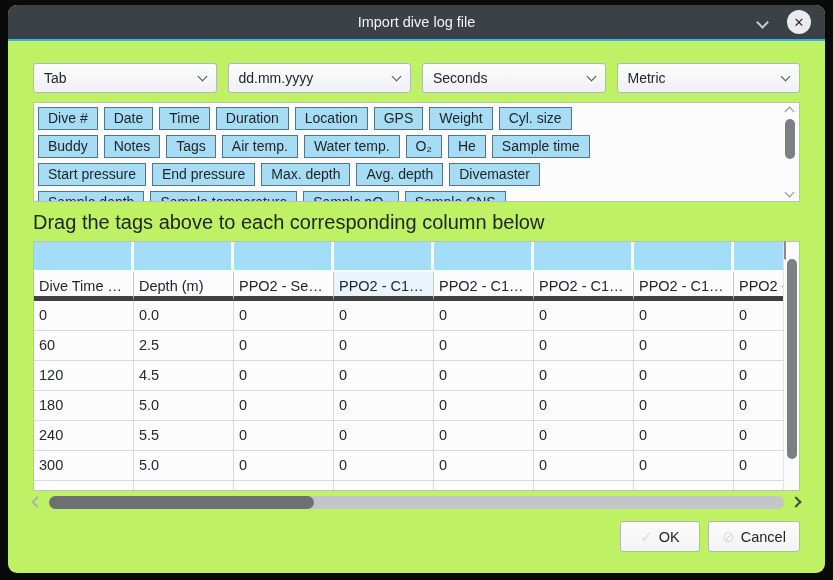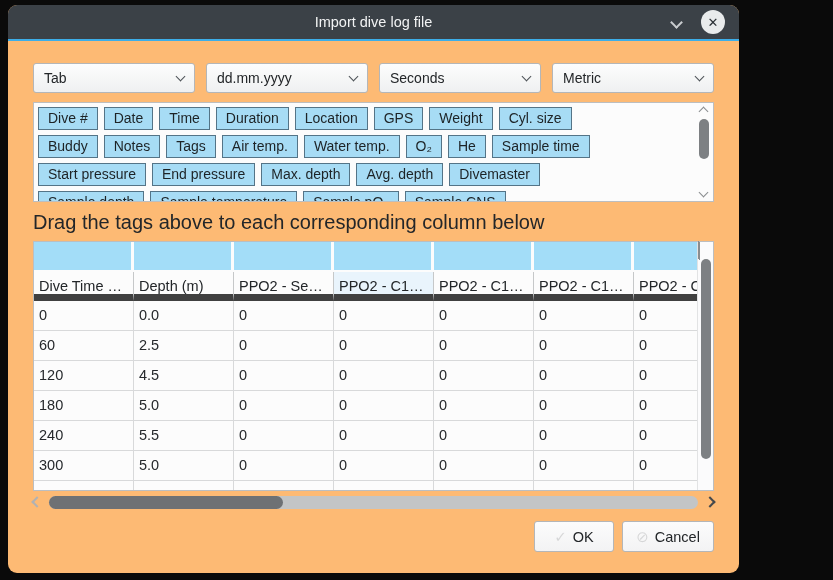--- a/index.html
+++ b/index.html
@@ -1,20 +1,20 @@
 <!DOCTYPE html>
 <html><head>
 <meta charset="utf-8">
 <style>
   * { margin:0; padding:0; box-sizing:border-box; }
   html,body { width:833px; height:580px; }
   body { background:#0a0a0a; position:relative; font-family:"Liberation Sans","DejaVu Sans",sans-serif; }
 
-  .window { position:absolute; left:8px; top:5px; width:731px; height:568px;
-            border-radius:9px; overflow:hidden; background:#fdba74; }
+  .window { position:absolute; left:8px; top:5px; width:817px; height:568px;
+            border-radius:9px; overflow:hidden; background:#bef264; }
 
   
   .titlebar { height:34px; background:#3b4147; display:flex; align-items:center;
               justify-content:center; position:relative; }
   .titlebar-title { color:#f2f3f4; font-size:14.5px; }
   .tb-chevron { position:absolute; right:58px; top:13px; width:9px; height:9px;
                 border-right:2px solid #c9cccf; border-bottom:2px solid #c9cccf;
                 transform:rotate(45deg); }
   .tb-close { position:absolute; right:14px; top:5px; width:24px; height:24px;
               border-radius:50%; background:#e9ebec; display:flex; align-items:center;
@@ -54,21 +54,21 @@
                border:1px solid #bcbec0; }
   .grid { position:absolute; left:0; top:0; right:16px; bottom:0; overflow:hidden; }
   .trow { display:flex; height:30px; }
   .tcell { flex:0 0 100px; border-right:1px solid #d8d9da; border-bottom:1px solid #d8d9da;
            padding-left:5px; line-height:29px; font-size:14.5px; color:#26292c;
            overflow:hidden; white-space:nowrap; background:#fcfcfc; }
   .droprow { height:30px; }
   .dropcell { flex:0 0 100px; background:#a3ddf8; border-right:3px solid #fcfcfc;
               border-bottom:2px solid #fcfcfc; cursor:pointer; }
   .hrow { height:29px; }
-  .hcell { line-height:28px; border-right:1px solid #c6c8c9; border-bottom:7px solid #404040;
+  .hcell { line-height:28px; border-right:1px solid #c6c8c9; border-bottom:5px solid #404040;
            color:#232629; }
   .hcell.hl { background:#e9f4fc; }
   .tbl-vscroll { position:absolute; right:0; top:0; bottom:0; width:16px; background:#fbfbfc;
                  border-left:1px solid #e2e3e4; }
   .tbl-vscroll .arrow-up { left:4px; }
   .tbl-vscroll .arrow-down { left:4px; }
   .tbl-vscroll .vthumb { left:3px; top:17px; height:200px; }
 
   
   .hscroll { margin-top:4px; height:14px; display:flex; align-items:center; }

